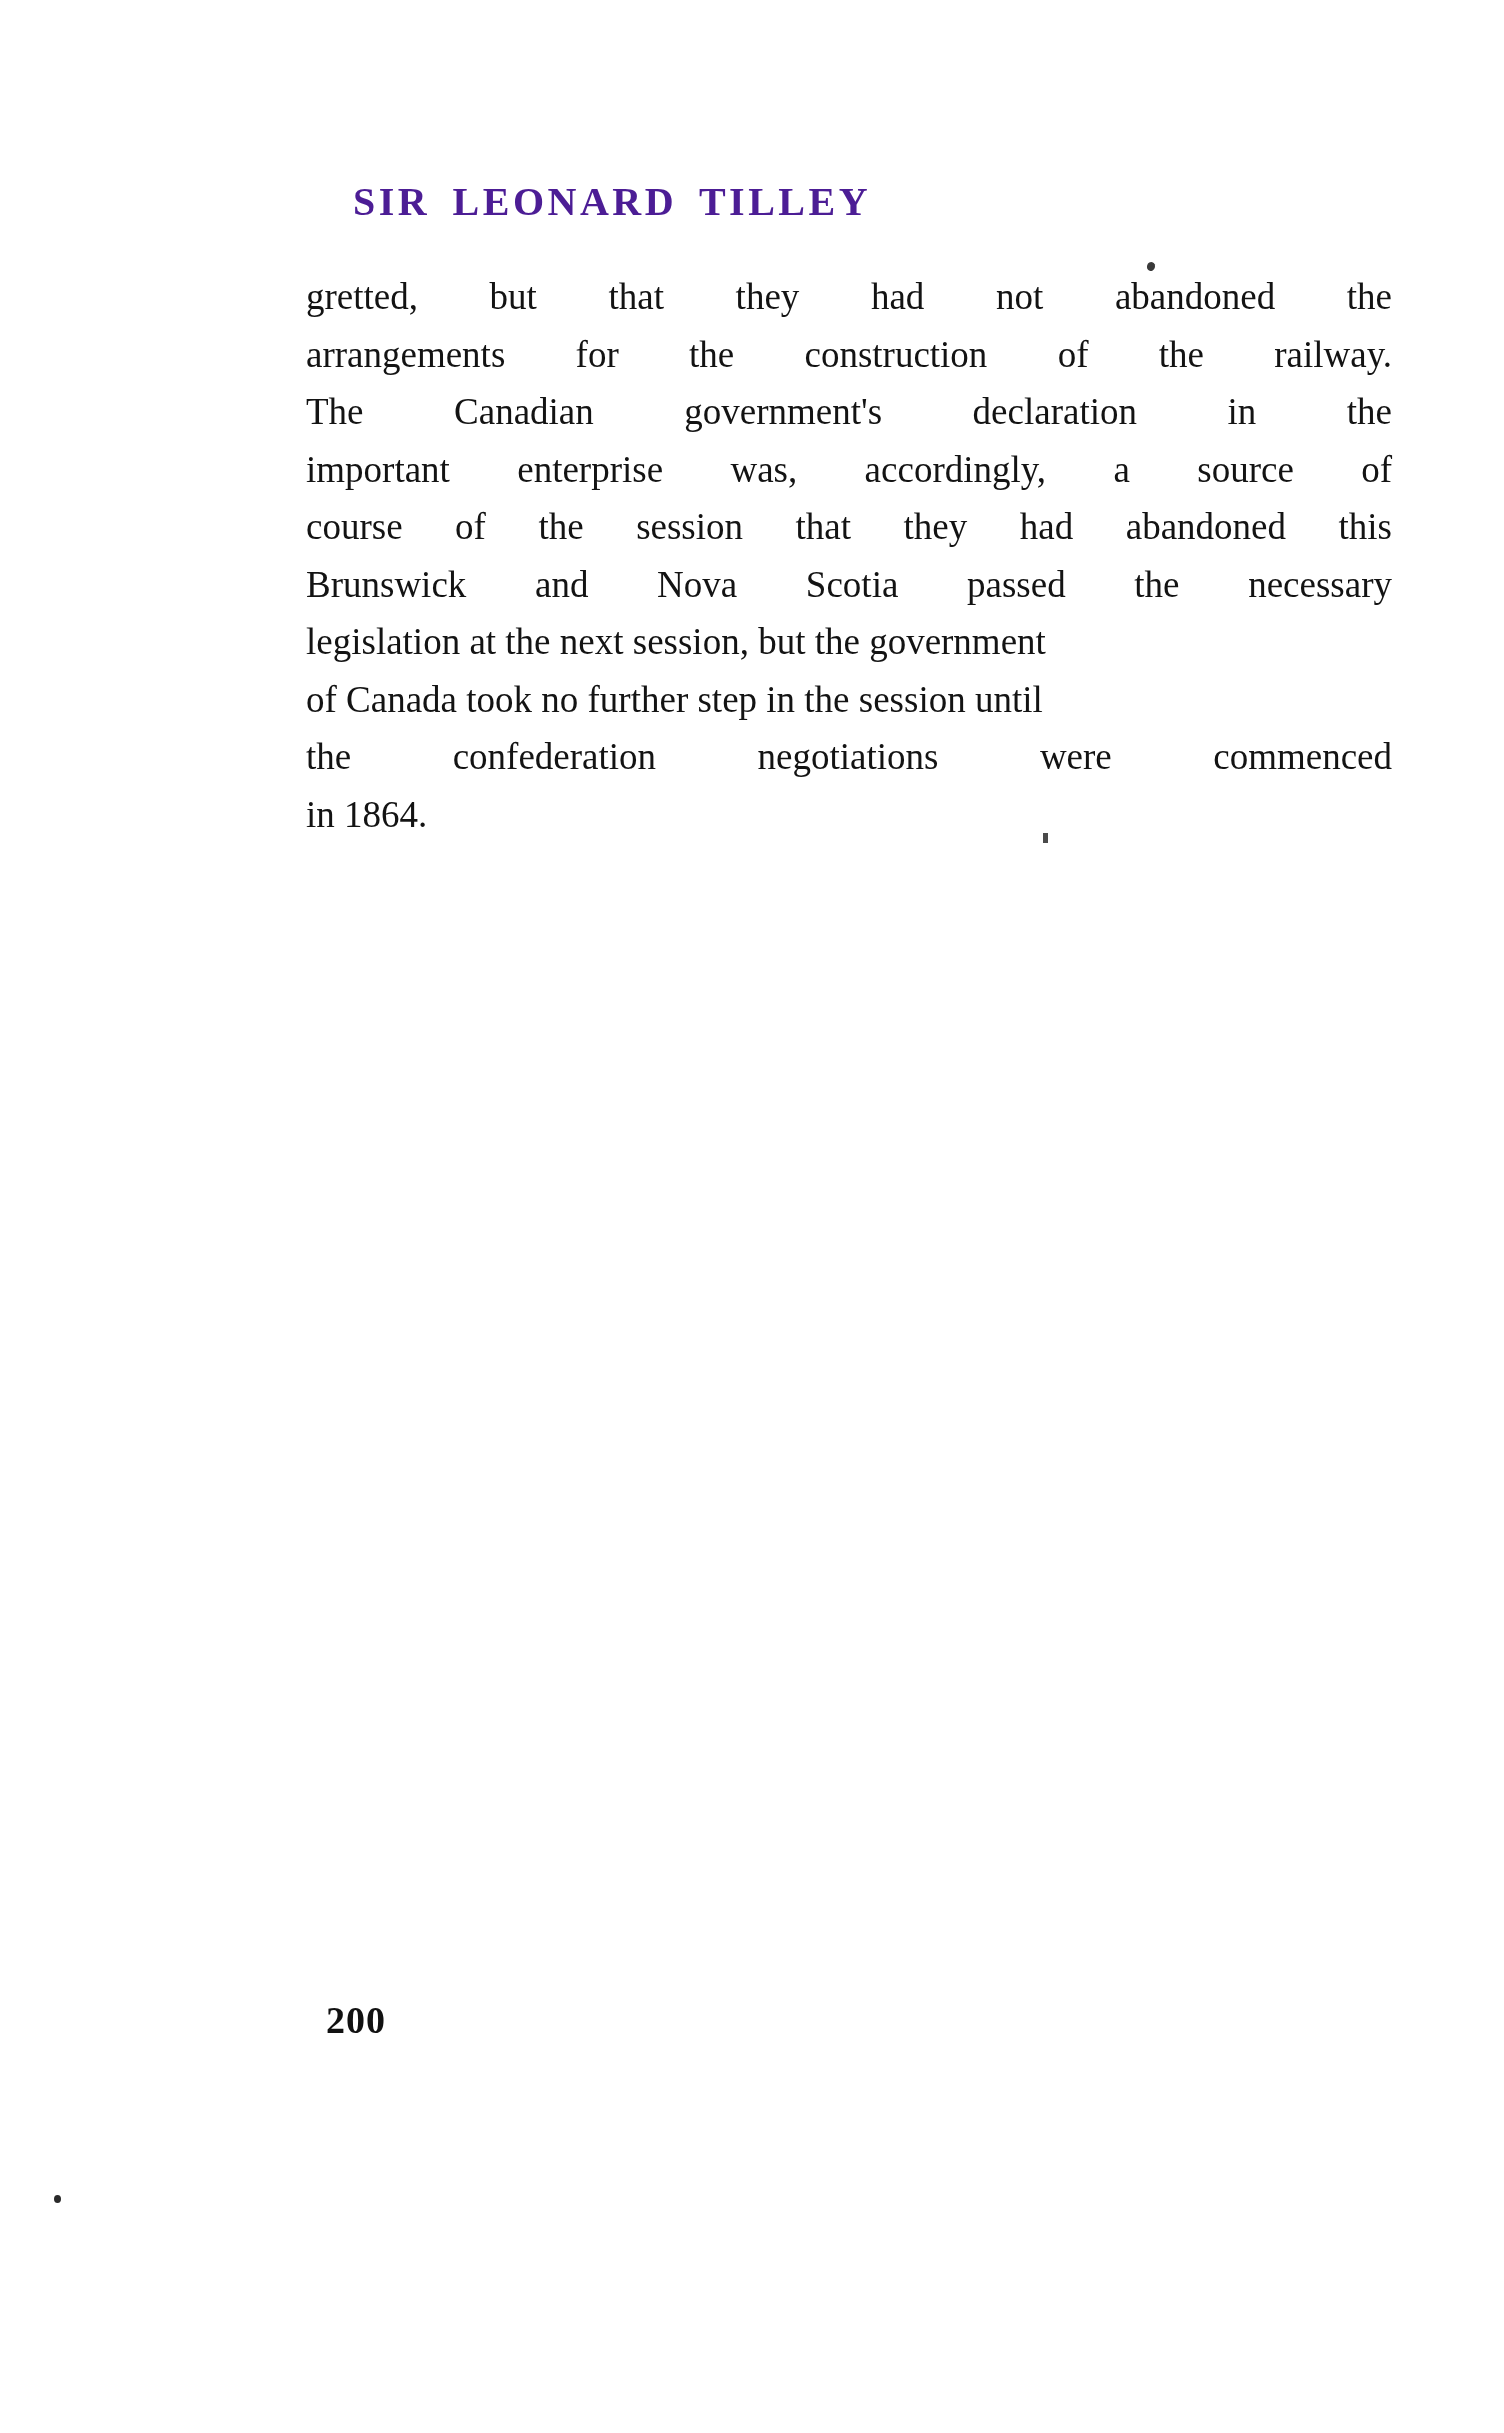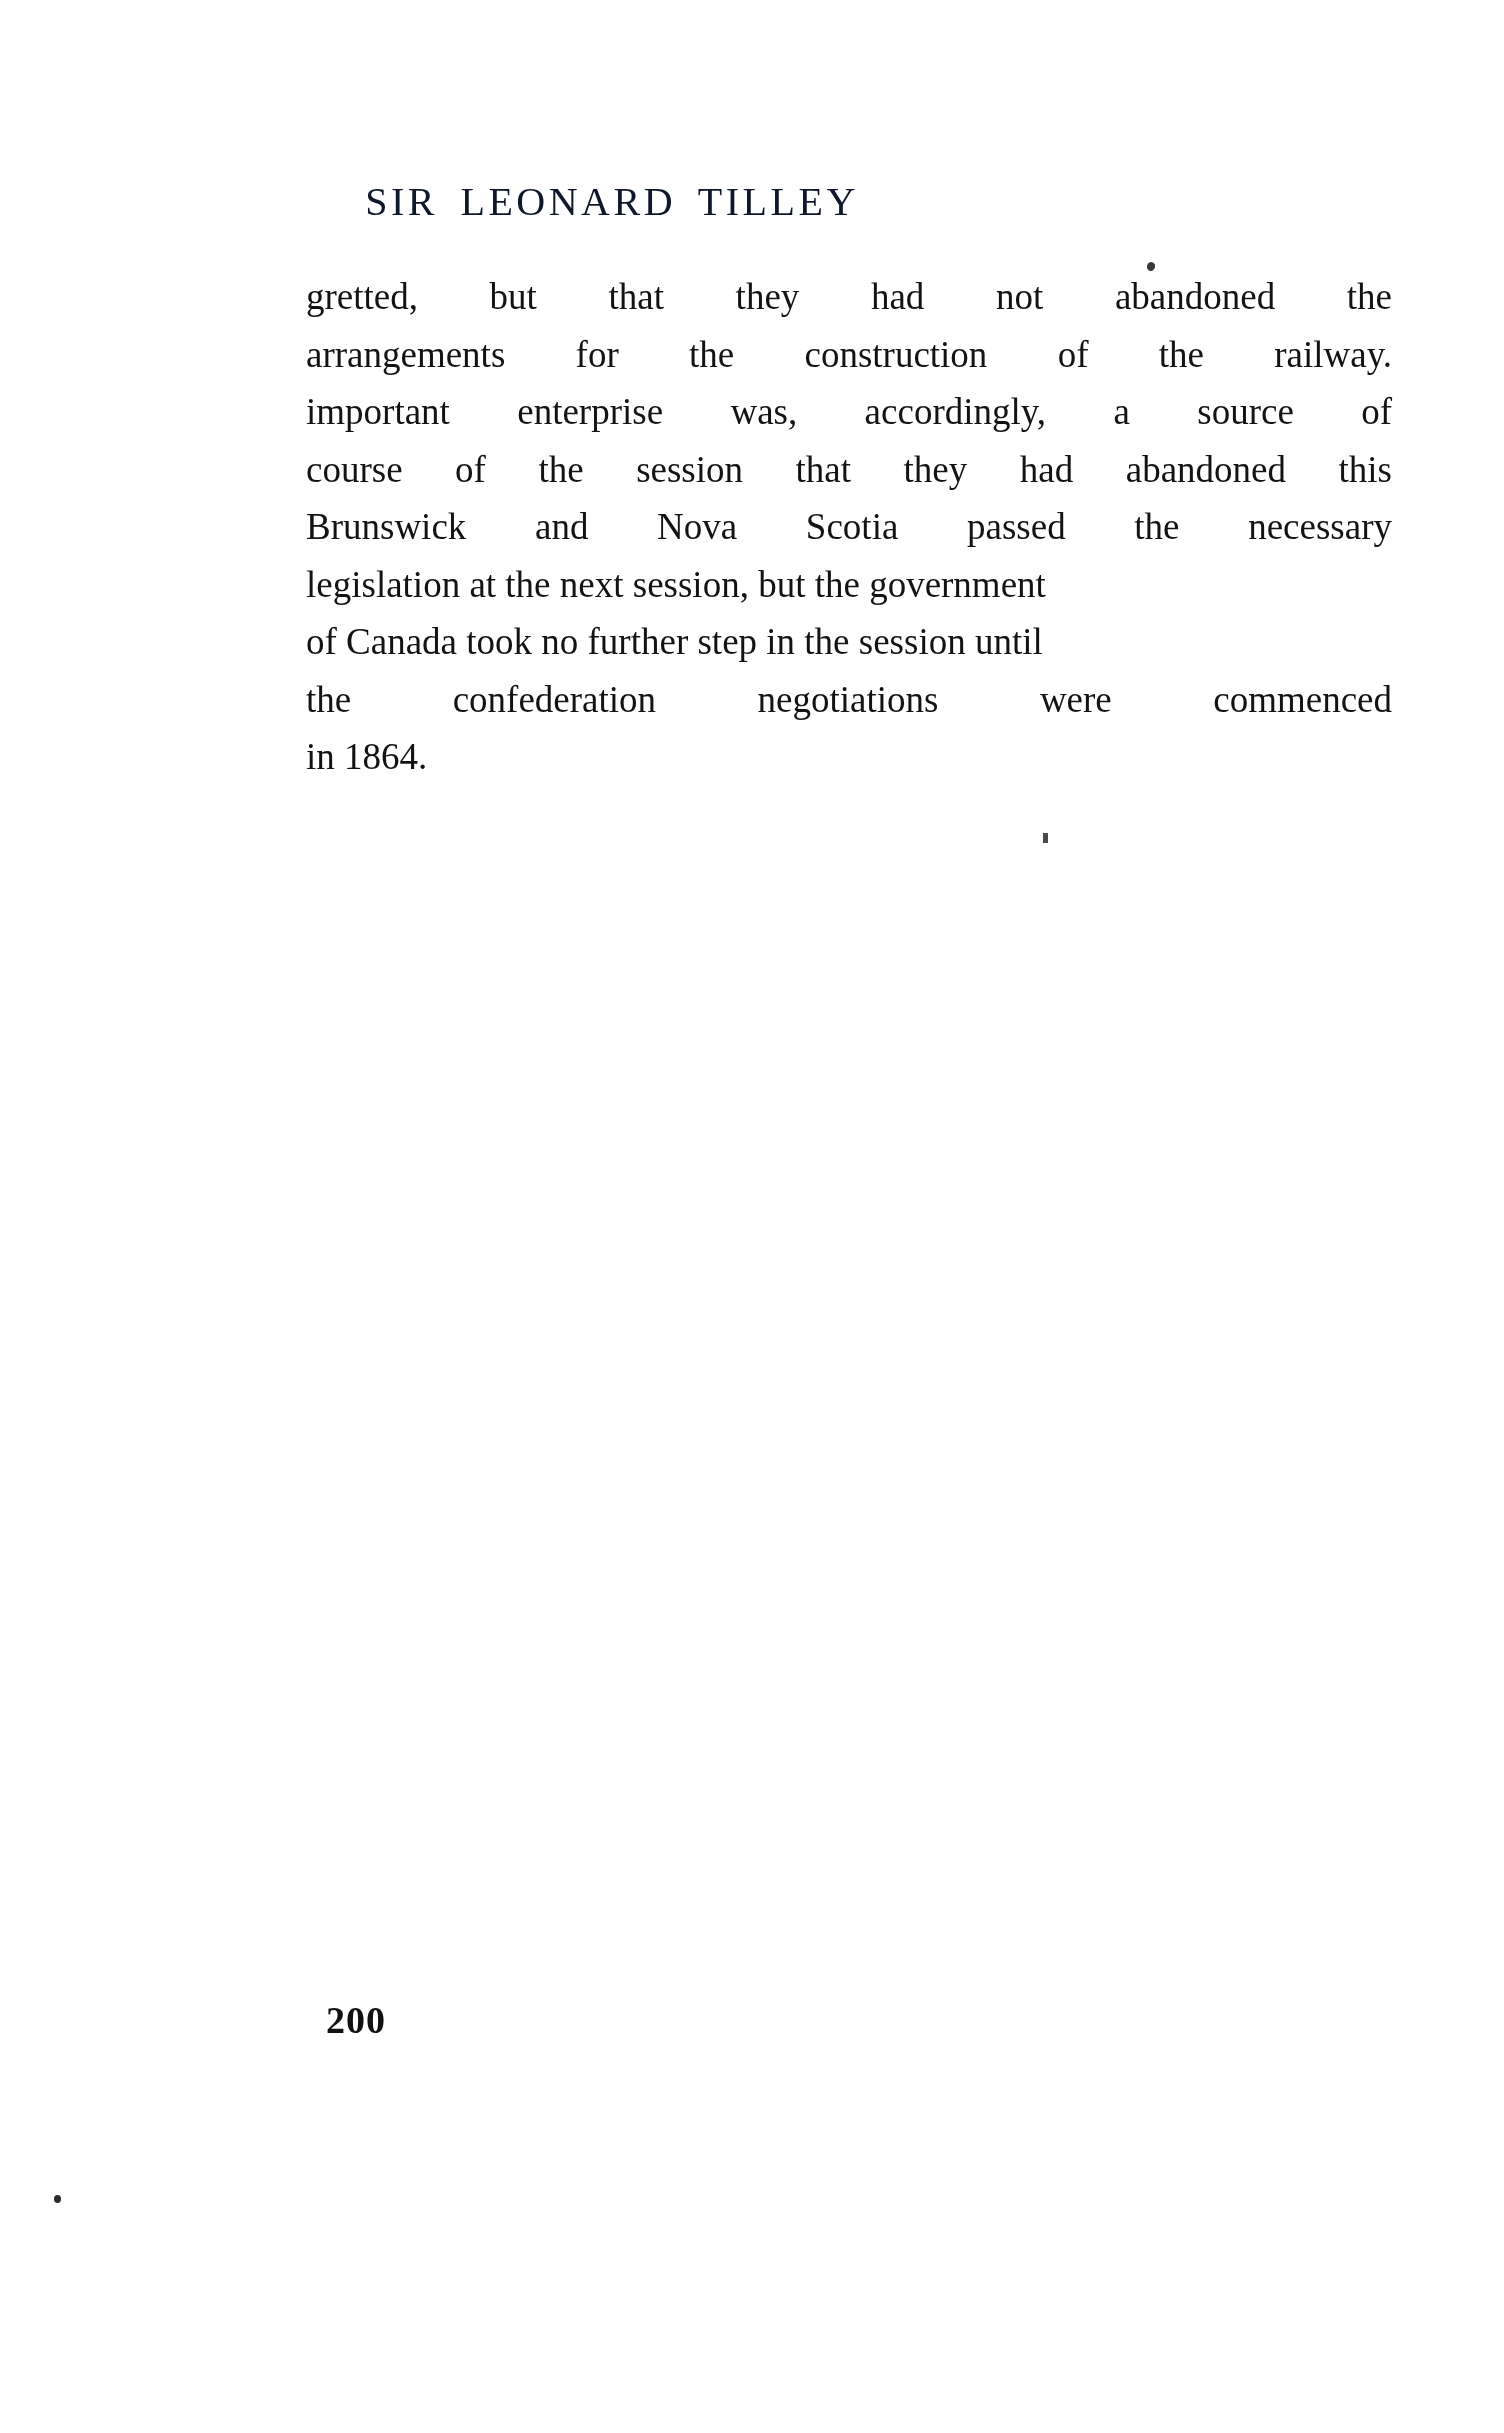--- a/index.html
+++ b/index.html
@@ -23,24 +23,24 @@
     height: 2433px;
     background: #ffffff;
   }
   .running-head {
     position: absolute;
     top: 178px;
     left: 0;
     width: 1224px;
     text-align: center;
     font-size: 40px;
-    font-weight: 400;
+    font-weight: 700;
     letter-spacing: 3.5px;
     word-spacing: 9px;
-    color: #0f172a;
+    color: #4c1d95;
   }
   .body-block {
     position: absolute;
     top: 268px;
     left: 306px;
     width: 1086px;
   }
   .para {
     margin: 0;
     font-size: 37px;
@@ -109,20 +109,21 @@
 <body>
 
 <div class="page">
 
   <div class="running-head">SIR  LEONARD  TILLEY</div>
 
   <div class="body-block">
     <p class="para">
       <span class="line">gretted, but that they had not abandoned the</span>
       <span class="line">arrangements for the construction of the railway.</span>
+      <span class="line">The Canadian government's declaration in the</span>
       <span class="line">important enterprise was, accordingly, a source of</span>
       <span class="line">course of the session that they had abandoned this</span>
       <span class="line">Brunswick and Nova Scotia passed the necessary</span>
       <span class="line-loose">legislation at the next session, but the government</span>
       <span class="line-loose">of Canada took no further step in the session until</span>
       <span class="line">the confederation negotiations were commenced</span>
       <span class="line-loose lastline">in 1864.</span>
     </p>
   </div>
 

